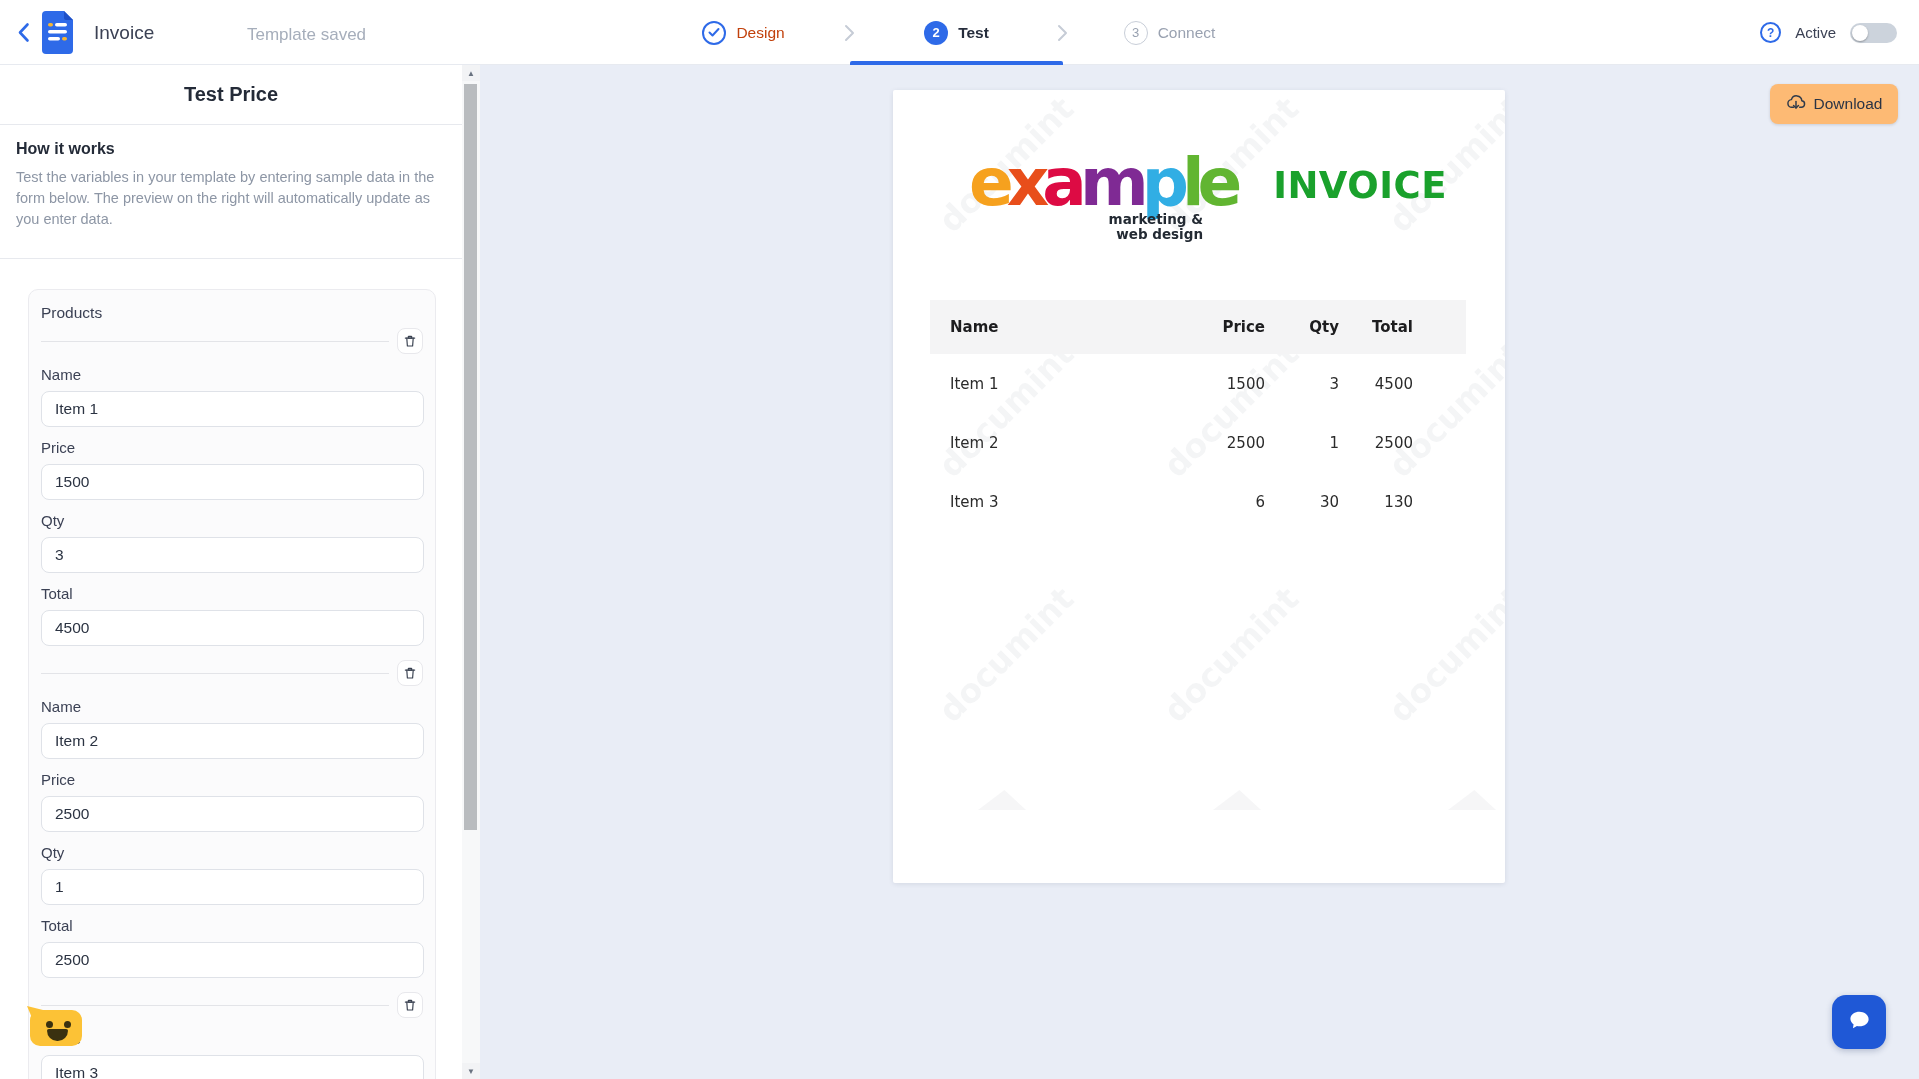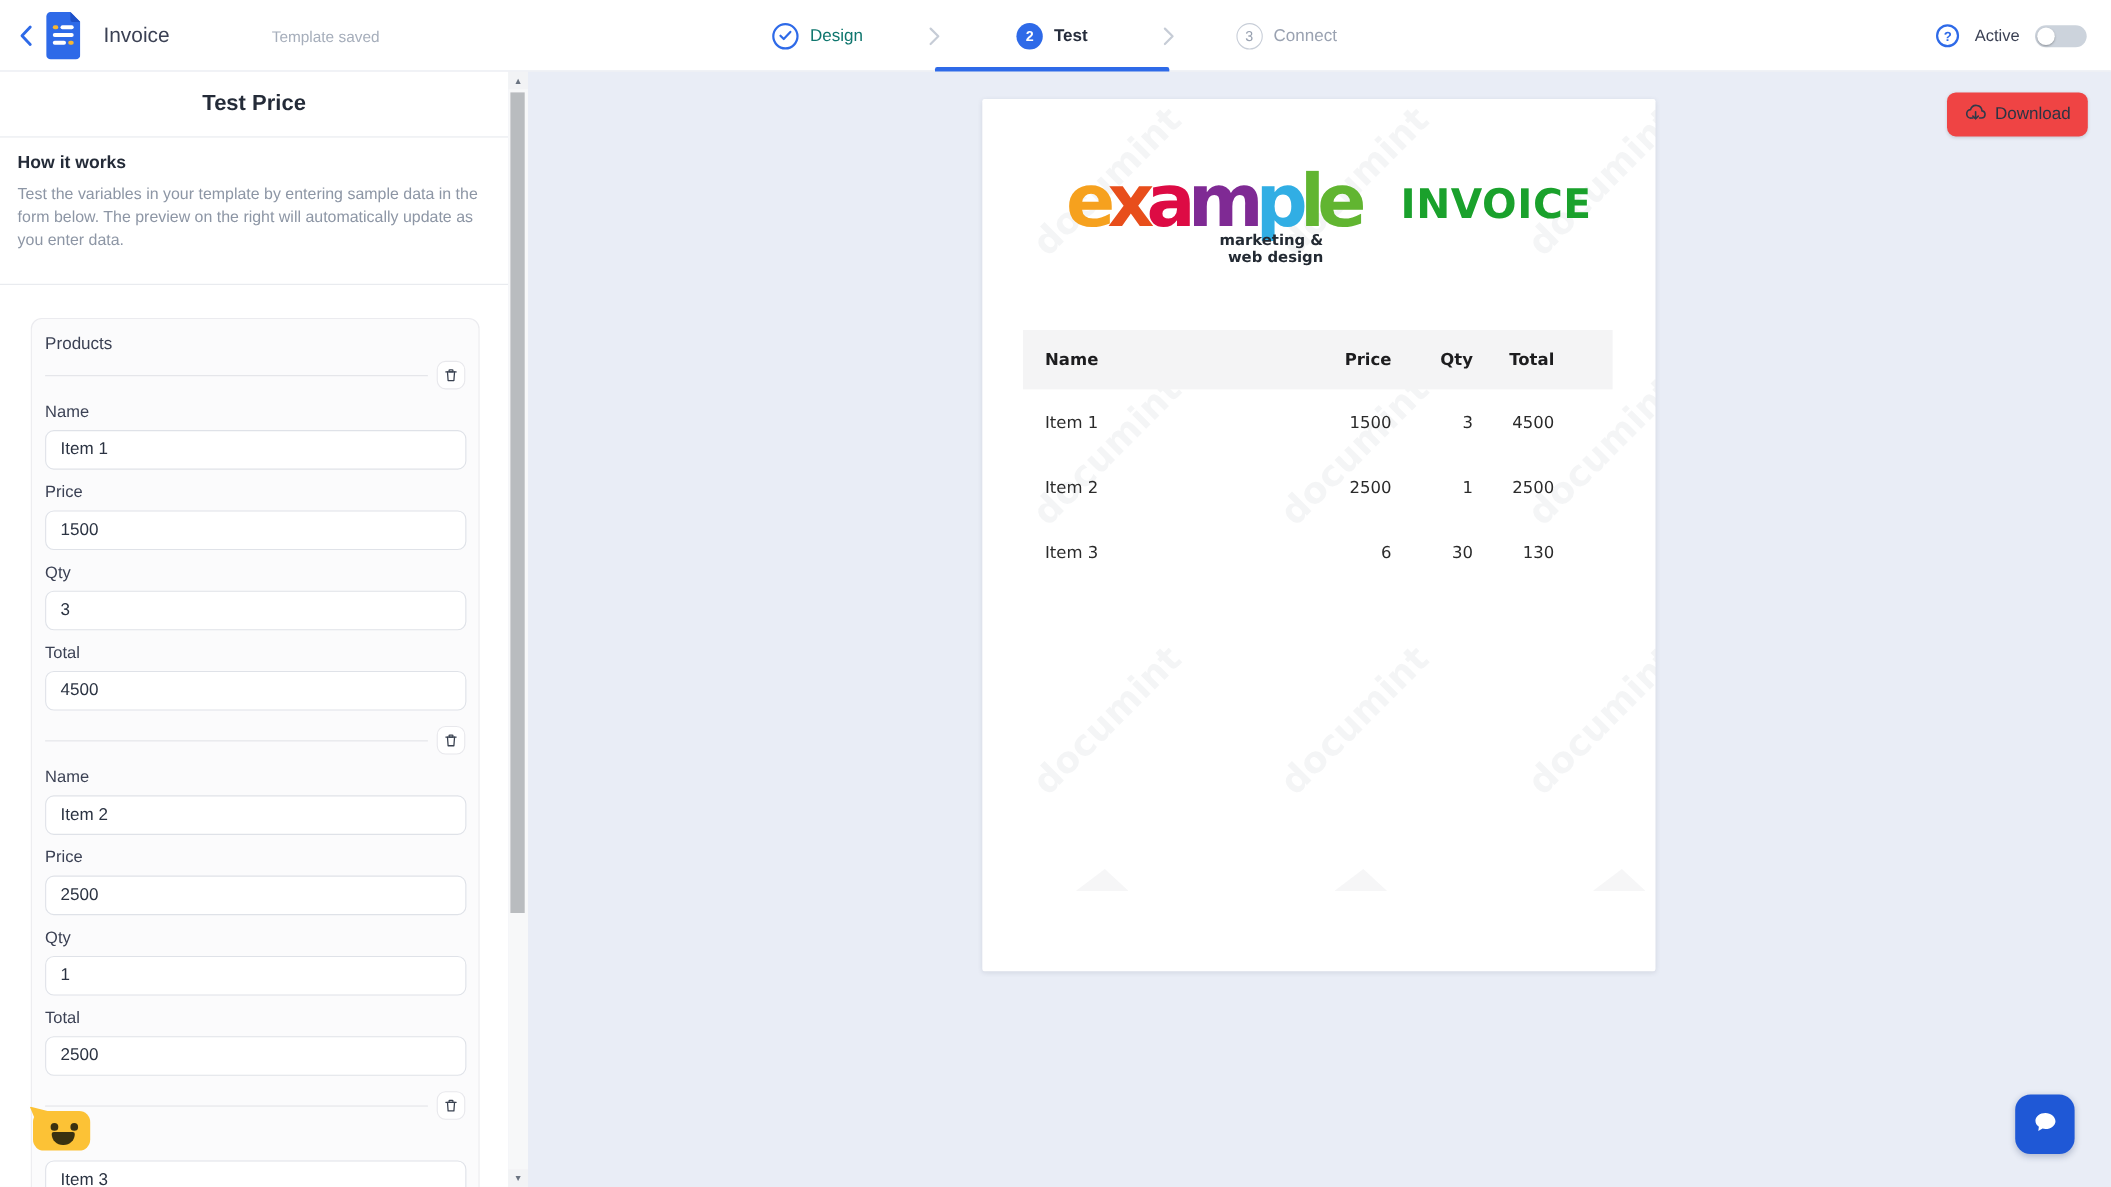--- a/index.html
+++ b/index.html
@@ -7,32 +7,32 @@
               font-family:"Liberation Sans", sans-serif; }
   .app { position:relative; width:1919px; height:1079px; }
 
   
   .app-header { position:absolute; left:0; top:0; width:1919px; height:65px;
                 background:#fff; border-bottom:1px solid #e7eaf0; z-index:30; }
   .back-btn { position:absolute; left:12px; top:22px; width:22px; height:22px;
               background:none; border:none; cursor:pointer; }
   .doc-icon { position:absolute; left:42px; top:11px; }
   .app-title { position:absolute; left:94px; top:22px; font-size:19px; color:#3b4154; font-weight:500; }
-  .save-status { position:absolute; left:247px; top:25px; font-size:14px; color:#a6aebb; }
+  .save-status { position:absolute; left:247px; top:25px; font-size:17px; color:#a6aebb; }
 
   .steps { position:absolute; left:637px; top:0; width:639px; height:65px; }
   .step { position:absolute; top:0; width:213px; height:65px; display:flex;
           align-items:center; justify-content:center; gap:10px; cursor:pointer; }
   .step-0{ left:0; } .step-1{ left:213px; } .step-2{ left:426px; }
   .step-circle { width:24px; height:24px; border-radius:50%; display:flex;
                  align-items:center; justify-content:center; font-size:13px; }
   .step-circle.done { border:2px solid #2e6ae8; }
   .step-circle.active { background:#2e6ae8; color:#fff; font-weight:700; }
   .step-circle.upcoming { border:1.5px solid #c8ced8; color:#98a1b0; }
-  .step-label { font-size:15.5px; color:#0f766e; }
+  .step-label { font-size:15.5px; color:#c2410c; }
   .step.active .step-label { color:#262d3c; font-weight:600; }
   .step.upcoming .step-label { color:#9aa2b1; }
   .step-sep { position:absolute; top:23px; }
   .sep-1{ left:206px; } .sep-2{ left:419px; }
   .step-underline { position:absolute; left:213px; bottom:0; width:213px; height:4px;
                     background:#2e6ae8; border-radius:2px 2px 0 0; }
 
   .header-right { position:absolute; right:22px; top:0; height:65px;
                   display:flex; align-items:center; gap:14px; }
   .help-icon { width:21px; height:21px; border-radius:50%; border:2px solid #2e6ae8;
@@ -73,21 +73,21 @@
   .sb-arrow { position:absolute; left:0; width:18px; height:16px; display:flex;
               align-items:center; justify-content:center; font-size:8px; color:#6a7380;
               cursor:pointer; background:#f2f3f5; }
   .sb-arrow.up { top:0; } .sb-arrow.down { bottom:0; }
   .sb-thumb { position:absolute; left:2px; top:19px; width:13px; height:746px;
               background:#b9bcbf; cursor:pointer; }
 
   
   .main { position:absolute; left:480px; top:65px; width:1439px; height:1014px; }
   .download-btn { position:absolute; left:1290px; top:19px; width:128px; height:40px;
-                  background:#ef4444; border:none; border-radius:8px;
+                  background:#fdba74; border:none; border-radius:8px;
                   box-shadow:0 1px 3px rgba(16,24,40,.15); display:flex; align-items:center;
                   justify-content:center; gap:8px; font-size:15.5px; color:#2b3444;
                   font-family:"Liberation Sans",sans-serif; cursor:pointer; }
 
   .invoice-page { position:absolute; left:413px; top:25px; width:612px; height:793px;
                   background:#fff; border-radius:2px; box-shadow:0 1px 5px rgba(30,40,70,.10);
                   overflow:hidden; font-family:"DejaVu Sans",sans-serif; }
   .wm-layer { position:absolute; inset:0; pointer-events:none; }
   .wm { position:absolute; width:210px; text-align:center; transform:rotate(-45deg);
         font-size:33px; font-weight:600; color:rgba(45,55,80,.05); }

